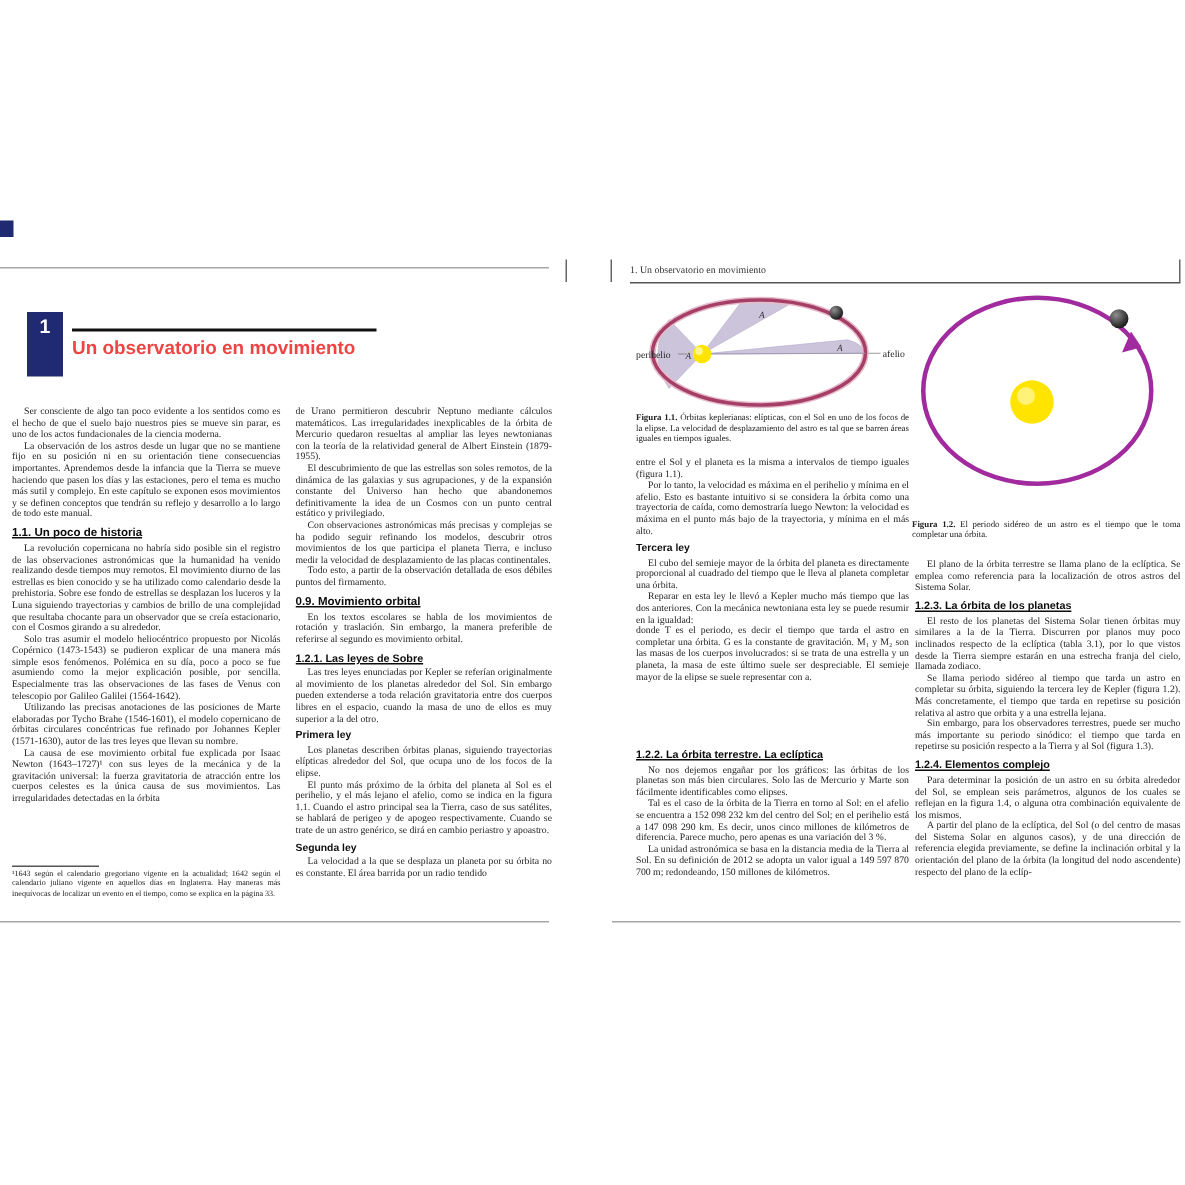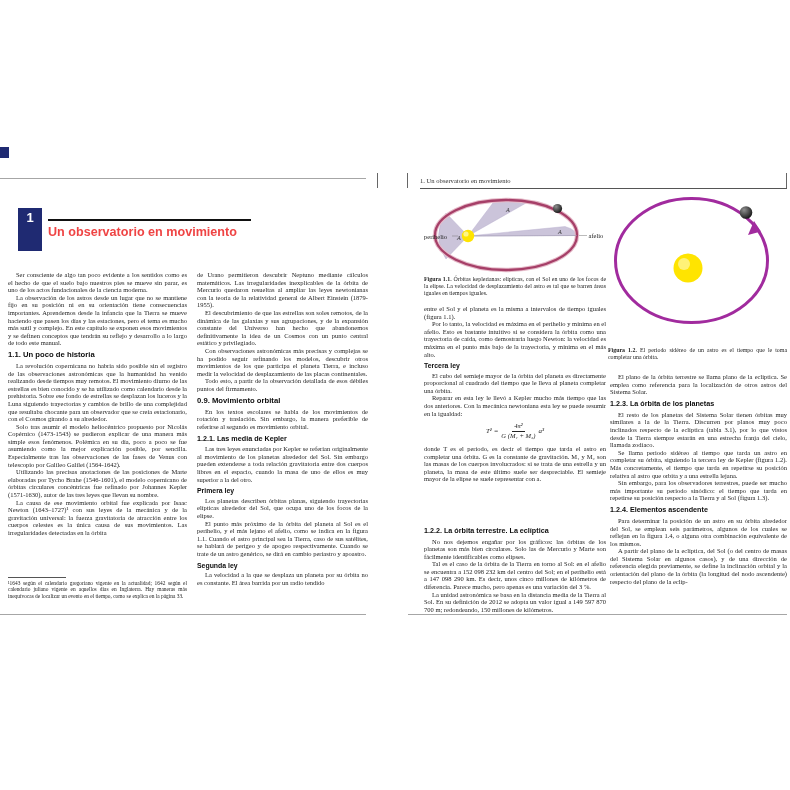--- a/index.html
+++ b/index.html
@@ -23,21 +23,21 @@
   }
   
   .col{
     position:absolute;text-align:justify;font-size:6.5px;line-height:7.6px;
     overflow:hidden;color:#1c1c1c;
   }
   .p{text-indent:8px;margin:0;}
   .pc{text-indent:0;margin:0;} 
   .sec{
     font-family:"Liberation Sans",sans-serif;font-weight:bold;font-size:7.7px;
-    margin:4.5px 0 2px 0;text-indent:0;color:#0d0d0d;line-height:8.5px;text-align:left;
+    margin:4.5px 0 2px 0;text-indent:0;color:#0d0d0d;line-height:8.5px;text-align:left;text-decoration:underline;
   }
   .runin{
     font-family:"Liberation Sans",sans-serif;font-weight:bold;font-size:6.9px;
     margin:4px 0 1.5px 0;text-indent:0;color:#0d0d0d;line-height:8px;text-align:left;
   }
   
   #lp-foot{position:absolute;left:8px;top:577px;width:179px;}
   #foot-rule{width:58px;height:1px;background:#555;margin-bottom:2px;}
   #foot-text{font-size:5.4px;line-height:6.4px;text-align:justify;color:#222;}
   
@@ -87,21 +87,21 @@
   <div id="foot-text">¹1643 según el calendario gregoriano vigente en la actualidad; 1642 según el calendario juliano vigente en aquellos días en Inglaterra. Hay maneras más inequívocas de localizar un evento en el tiempo, como se explica en la página 33.</div>
 </div>
 
 <div class="col" style="left:197px;top:271px;width:171px;height:338px;">
   <p class="pc">de Urano permitieron descubrir Neptuno mediante cálculos matemáticos. Las irregularidades inexplicables de la órbita de Mercurio quedaron resueltas al ampliar las leyes newtonianas con la teoría de la relatividad general de Albert Einstein (1879-1955).</p>
   <p class="p">El descubrimiento de que las estrellas son soles remotos, de la dinámica de las galaxias y sus agrupaciones, y de la expansión constante del Universo han hecho que abandonemos definitivamente la idea de un Cosmos con un punto central estático y privilegiado.</p>
   <p class="p">Con observaciones astronómicas más precisas y complejas se ha podido seguir refinando los modelos, descubrir otros movimientos de los que participa el planeta Tierra, e incluso medir la velocidad de desplazamiento de las placas continentales.</p>
   <p class="p">Todo esto, a partir de la observación detallada de esos débiles puntos del firmamento.</p>
   <div class="sec">0.9.  Movimiento orbital</div>
   <p class="p">En los textos escolares se habla de los movimientos de rotación y traslación. Sin embargo, la manera preferible de referirse al segundo es movimiento orbital.</p>
-  <div class="sec" style="font-size:7.2px;">1.2.1.  Las media de Kepler</div>
+  <div class="sec" style="font-size:7.2px;">1.2.1.  Las leyes de Sobre</div>
   <p class="p">Las tres leyes enunciadas por Kepler se referían originalmente al movimiento de los planetas alrededor del Sol. Sin embargo pueden extenderse a toda relación gravitatoria entre dos cuerpos libres en el espacio, cuando la masa de uno de ellos es muy superior a la del otro.</p>
   <div class="runin">Primera ley</div>
   <p class="p">Los planetas describen órbitas planas, siguiendo trayectorias elípticas alrededor del Sol, que ocupa uno de los focos de la elipse.</p>
   <p class="p">El punto más próximo de la órbita del planeta al Sol es el perihelio, y el más lejano el afelio, como se indica en la figura 1.1. Cuando el astro principal sea la Tierra, caso de sus satélites, se hablará de perigeo y de apogeo respectivamente. Cuando se trate de un astro genérico, se dirá en cambio periastro y apoastro.</p>
   <div class="runin">Segunda ley</div>
   <p class="p">La velocidad a la que se desplaza un planeta por su órbita no es constante. El área barrida por un radio tendido</p>
 </div>
 
 <div class="rule" style="left:0;top:614px;width:366px;height:1px;"></div>
 
@@ -164,39 +164,31 @@
   <b>Figura 1.2.</b>
   <span>El periodo sidéreo de un astro es el tiempo que le toma completar una órbita.</span>
 </div>
 
 <div class="col" style="left:424px;top:305px;width:182px;height:308px;">
   <p class="pc">entre el Sol y el planeta es la misma a intervalos de tiempo iguales (figura 1.1).</p>
   <p class="p">Por lo tanto, la velocidad es máxima en el perihelio y mínima en el afelio. Esto es bastante intuitivo si se considera la órbita como una trayectoria de caída, como demostraría luego Newton: la velocidad es máxima en el punto más bajo de la trayectoria, y mínima en el más alto.</p>
   <div class="runin">Tercera ley</div>
   <p class="p">El cubo del semieje mayor de la órbita del planeta es directamente proporcional al cuadrado del tiempo que le lleva al planeta completar una órbita.</p>
   <p class="p">Reparar en esta ley le llevó a Kepler mucho más tiempo que las dos anteriores. Con la mecánica newtoniana esta ley se puede resumir en la igualdad:</p>
-  <div class="formula">
-    <span>T² =</span>
-    <span class="frac">
-      <span class="num">4π²</span>
-      <span class="den">G (M₁ + M₂)</span>
-    </span>
-    <span>a³</span>
-  </div>
   <p class="pc">donde T es el periodo, es decir el tiempo que tarda el astro en completar una órbita. G es la constante de gravitación. M₁ y M₂ son las masas de los cuerpos involucrados: si se trata de una estrella y un planeta, la masa de este último suele ser despreciable. El semieje mayor de la elipse se suele representar con a.</p>
   <div class="sec" style="font-size:7.2px;margin-top:44px;">1.2.2.  La órbita terrestre. La eclíptica</div>
   <p class="p">No nos dejemos engañar por los gráficos: las órbitas de los planetas son más bien circulares. Solo las de Mercurio y Marte son fácilmente identificables como elipses.</p>
   <p class="p">Tal es el caso de la órbita de la Tierra en torno al Sol: en el afelio se encuentra a 152 098 232 km del centro del Sol; en el perihelio está a 147 098 290 km. Es decir, unos cinco millones de kilómetros de diferencia. Parece mucho, pero apenas es una variación del 3 %.</p>
   <p class="p">La unidad astronómica se basa en la distancia media de la Tierra al Sol. En su definición de 2012 se adopta un valor igual a 149 597 870 700 m; redondeando, 150 millones de kilómetros.</p>
 </div>
 
 <div class="col" style="left:610px;top:373px;width:177px;height:240px;">
   <p class="p">El plano de la órbita terrestre se llama plano de la eclíptica. Se emplea como referencia para la localización de otros astros del Sistema Solar.</p>
   <div class="sec" style="font-size:7.2px;">1.2.3.  La órbita de los planetas</div>
   <p class="p">El resto de los planetas del Sistema Solar tienen órbitas muy similares a la de la Tierra. Discurren por planos muy poco inclinados respecto de la eclíptica (tabla 3.1), por lo que vistos desde la Tierra siempre estarán en una estrecha franja del cielo, llamada zodiaco.</p>
   <p class="p">Se llama periodo sidéreo al tiempo que tarda un astro en completar su órbita, siguiendo la tercera ley de Kepler (figura 1.2). Más concretamente, el tiempo que tarda en repetirse su posición relativa al astro que orbita y a una estrella lejana.</p>
   <p class="p">Sin embargo, para los observadores terrestres, puede ser mucho más importante su periodo sinódico: el tiempo que tarda en repetirse su posición respecto a la Tierra y al Sol (figura 1.3).</p>
-  <div class="sec" style="font-size:7.2px;">1.2.4.  Elementos ascendente</div>
+  <div class="sec" style="font-size:7.2px;">1.2.4.  Elementos complejo</div>
   <p class="p">Para determinar la posición de un astro en su órbita alrededor del Sol, se emplean seis parámetros, algunos de los cuales se reflejan en la figura 1.4, o alguna otra combinación equivalente de los mismos.</p>
   <p class="p">A partir del plano de la eclíptica, del Sol (o del centro de masas del Sistema Solar en algunos casos), y de una dirección de referencia elegida previamente, se define la inclinación orbital y la orientación del plano de la órbita (la longitud del nodo ascendente) respecto del plano de la eclíp-</p>
 </div>
 
 <div class="rule" style="left:408px;top:614px;width:379px;height:1px;"></div>
 
 </body></html>

